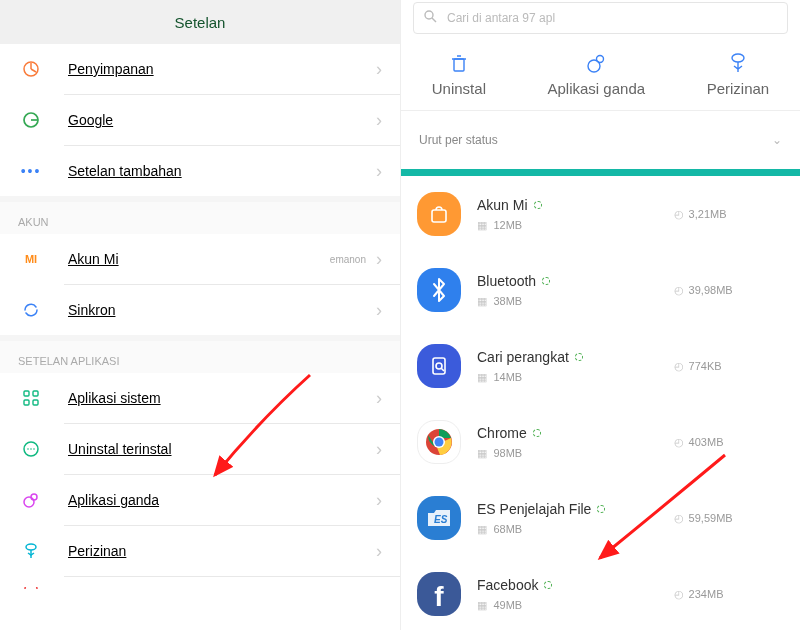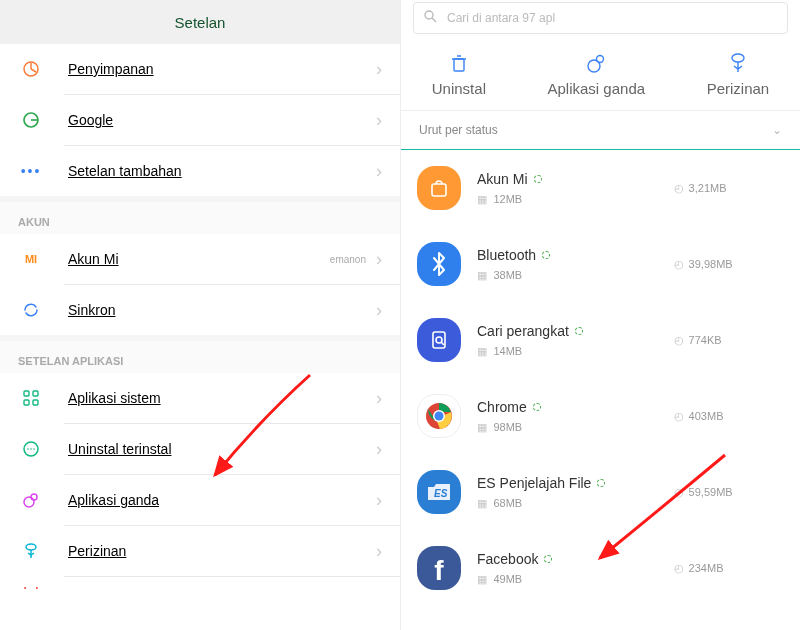--- a/index.html
+++ b/index.html
@@ -9,33 +9,33 @@
 .right { width: 400px; height: 100%; background: #fff; border-left: 1px solid #eee; }
 
 .header { background: #f0f0f0; height: 44px; display: flex; align-items: center; justify-content: center; font-weight: 500; color: #14532d; font-size: 15px; }
 
 .row { display: flex; align-items: center; height: 50px; padding: 0 18px; position: relative; }
 .row .icon { width: 26px; display: flex; justify-content: center; align-items: center; margin-right: 24px; }
 .row .label { flex: 1; font-size: 14px; color: #000000; text-decoration: underline; }
 .row .detail { font-size: 10px; color: #aaa; margin-right: 10px; }
 .row .chev { color: #ccc; font-size: 18px; }
 
-.section-title { padding: 14px 18px 6px; font-size: 11px; color: #aaa; background: #fafafa; font-weight: bold; }
+.section-title { padding: 14px 18px 6px; font-size: 11px; color: #aaa; background: #fafafa; }
 .divider { height: 1px; background: #e8e8e8; margin-left: 64px; }
 .fulldiv { height: 6px; background: #f5f5f5; }
 
 .search-bar { margin: 2px 12px 0; height: 32px; border: 1px solid #e5e5e5; border-radius: 4px; display: flex; align-items: center; padding: 0 10px; color: #bbb; font-size: 12px; }
 .search-bar .sicon { margin-right: 10px; }
 
 .action-bar { display: flex; justify-content: space-around; align-items: center; height: 76px; padding: 10px 0 6px; }
 .action { display: flex; flex-direction: column; align-items: center; gap: 6px; }
 .action .aicon { width: 22px; height: 22px; display: flex; align-items: center; justify-content: center; }
 .action .alabel { font-size: 15px; color: #666; }
 
-.sort-row { display: flex; align-items: center; justify-content: space-between; padding: 12px 18px; font-size: 12px; color: #888; border-top: 1px solid #eee; border-bottom: 1px solid #14b8a6; }
+.sort-row { display: flex; align-items: center; justify-content: space-between; padding: 22px 18px; font-size: 12px; color: #888; border-top: 1px solid #eee; border-bottom: 7px solid #14b8a6; }
 
 .app-row { display: flex; align-items: center; height: 76px; padding: 0 16px; }
 .app-icon { width: 44px; height: 44px; border-radius: 18px; display: flex; align-items: center; justify-content: center; margin-right: 16px; flex-shrink: 0; }
 .app-body { flex: 1; }
 .app-name-line { display: flex; align-items: center; gap: 6px; }
 .app-name { font-size: 14px; color: #333; }
 .spinner { width: 8px; height: 8px; border: 1px dashed #4caf50; border-radius: 50%; display: inline-block; }
 .app-meta { display: flex; align-items: center; gap: 6px; margin-top: 6px; font-size: 11px; color: #999; }
 .app-meta2 { width: 110px; display: flex; align-items: center; gap: 5px; font-size: 11px; color: #999; }
 .meta-icon { opacity: .55; font-size: 11px; }

